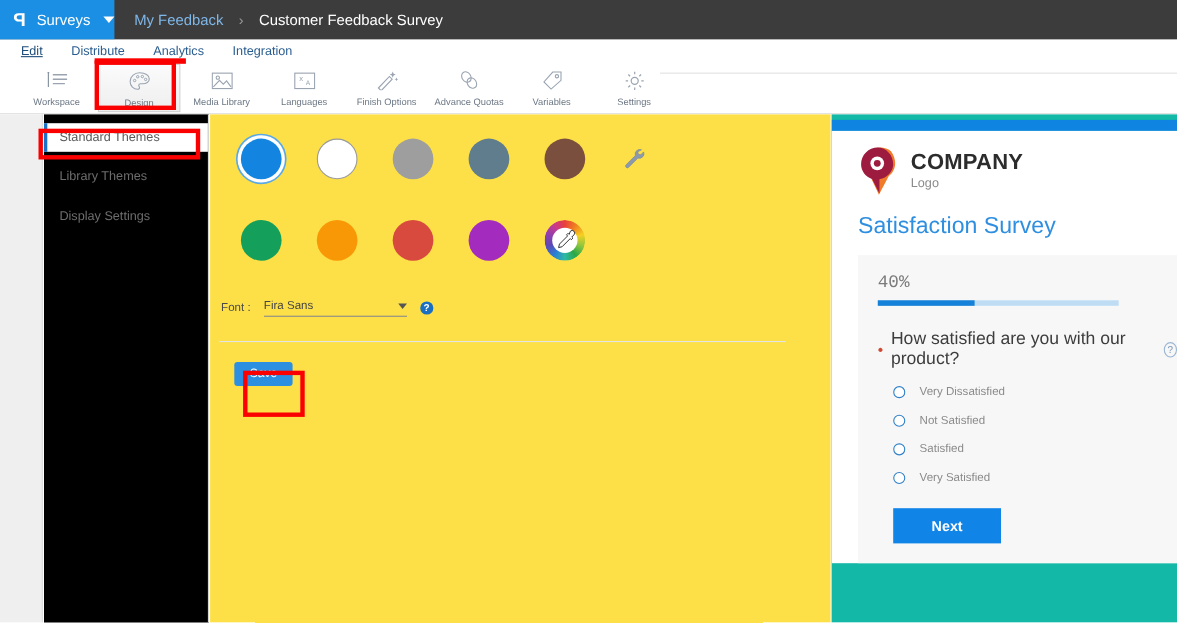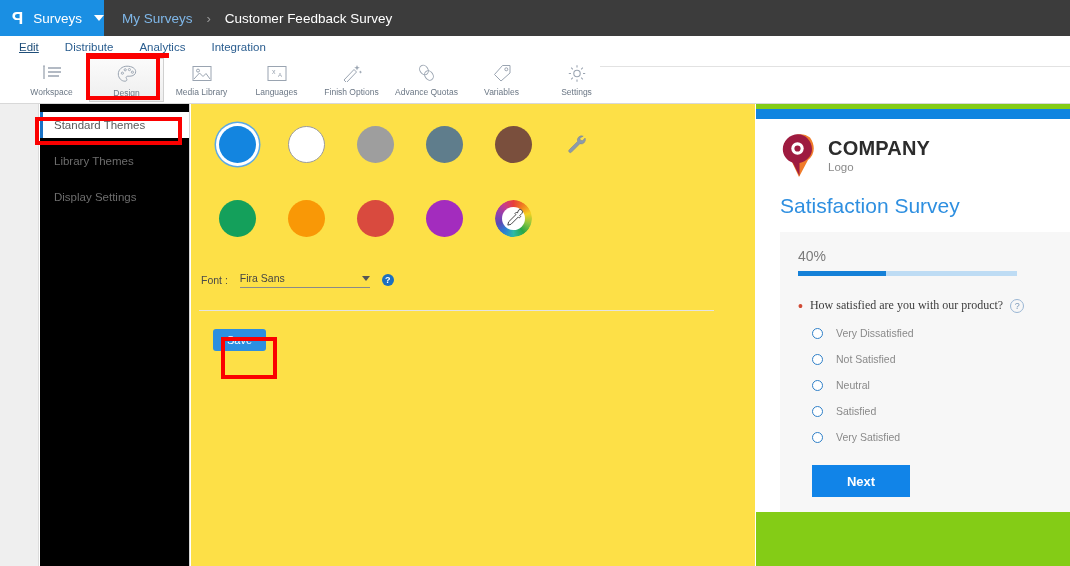--- a/index.html
+++ b/index.html
@@ -197,53 +197,53 @@
   }
 
   
   .redbox { position: absolute; border: 4px solid #fb0000; pointer-events: none; }
   .redbar { position: absolute; background: #fb0000; pointer-events: none; }
 
   
   .preview {
     position: absolute; left: 756px; top: 0;
     width: 314px; height: 462px;
-    background: #84cc16;
+    background: #14b8a6;
     overflow: hidden;
   }
   .preview-topbar { height: 10px; background: #0f84e0; margin-top: 5px; }
   .preview-inner { background: #ffffff; padding: 0 0 0 0; }
   .logo-row { display: flex; align-items: center; gap: 9px; padding: 14px 0 0 24px; }
   .pin { position: relative; width: 39px; height: 45px; }
   .pin svg { display: block; }
   .logo-text-main { font-size: 20px; font-weight: bold; color: #2c2c2c; letter-spacing: .2px; line-height: 1; }
   .logo-text-sub { font-size: 11.5px; color: #8a8a8a; line-height: 1; margin-top: 4px; }
   .survey-title {
     font-size: 21px; color: #2e8fe0; font-weight: normal;
     padding: 16px 0 0 24px;
   }
   .survey-card {
     margin: 14px 0 0 24px;
     background: #f7f7f7;
     width: 290px; height: 280px;
     padding: 16px 0 0 18px;
     position: relative;
   }
-  .pct { font-size: 14px; color: #7b7b7b; }
+  .pct { font-size: 16px; color: #7b7b7b; font-family: Liberation Mono, monospace; }
   .bar-track {
     width: 219px; height: 5px; background: #bedcf4;
     margin-top: 7px; position: relative;
   }
   .bar-fill { position: absolute; left: 0; top: 0; height: 5px; background: #1581d8; }
   .question-row {
     display: flex; align-items: center; gap: 7px;
     margin-top: 22px;
   }
   .req-dot { color: #d04a34; font-size: 14px; line-height: 10px; }
-  .question-text { font-size: 12px; color: #3d3d3d; font-family: Liberation Serif, serif; }
+  .question-text { font-size: 16px; color: #3d3d3d; }
   .q-help {
     width: 14px; height: 14px; border-radius: 50%;
     border: 1px solid #9ab6d4; color: #7a98b8;
     font-size: 9px; line-height: 12px; text-align: center;
   }
   .opt {
     display: flex; align-items: center; gap: 13px;
     margin-top: 14px; padding-left: 14px;
   }
   .radio {
@@ -262,21 +262,21 @@
 </head>
 <body>
 
 <div class="topbar">
   <div class="brand">
     <span class="brand-logo">P</span>
     <span class="brand-label">Surveys</span>
     <span class="brand-caret"></span>
   </div>
   <div class="crumbs">
-    <span class="crumb-link">My Surveys</span>
+    <span class="crumb-link">My Feedback</span>
     <span class="crumb-sep">›</span>
     <span class="crumb-current">Customer Feedback Survey</span>
   </div>
 </div>
 
 <div class="menubar">
   <span class="menu-item active">Edit</span>
   <span class="menu-item">Distribute</span>
   <span class="menu-item">Analytics</span>
   <span class="menu-item">Integration</span>
@@ -495,24 +495,20 @@
         <div class="opt">
           <span class="radio"></span>
           <span class="opt-label">Very Dissatisfied</span>
         </div>
         <div class="opt">
           <span class="radio"></span>
           <span class="opt-label">Not Satisfied</span>
         </div>
         <div class="opt">
           <span class="radio"></span>
-          <span class="opt-label">Neutral</span>
-        </div>
-        <div class="opt">
-          <span class="radio"></span>
           <span class="opt-label">Satisfied</span>
         </div>
         <div class="opt">
           <span class="radio"></span>
           <span class="opt-label">Very Satisfied</span>
         </div>
 
         <button class="next-btn">Next</button>
       </div>
     </div>

